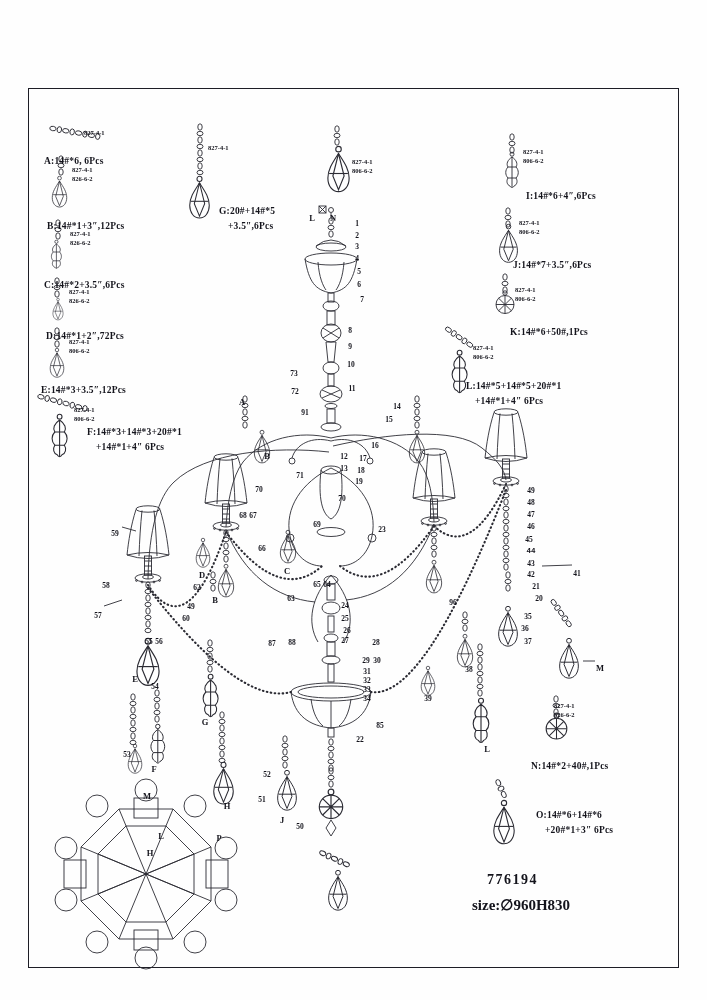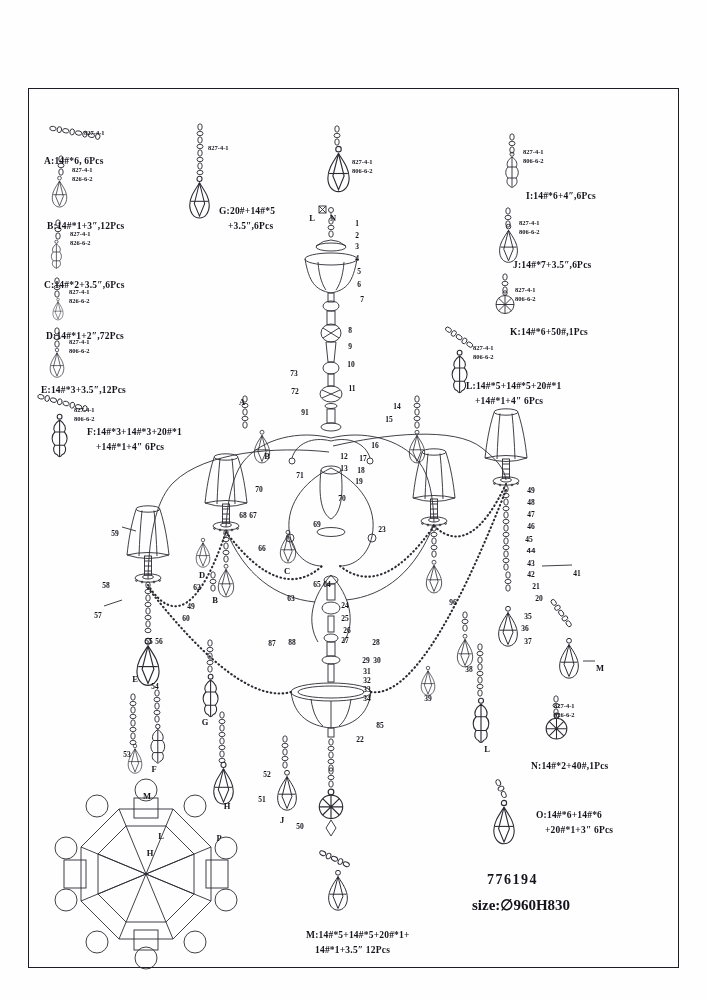--- a/index.html
+++ b/index.html
@@ -339,24 +339,20 @@
         <div>K:14#*6+50#,1Pcs</div>
       </div>
       <div class="tag" style="left: 515px; top: 278px;">827-4-1</div>
       <div class="tag" style="left: 515px; top: 287px;">806-6-2</div>
       <div class="part-label" style="left: 466px; top: 371px;">
         <div>L:14#*5+14#*5+20#*1</div>
         <div>+14#*1+4″ 6Pcs</div>
       </div>
       <div class="tag" style="left: 473px; top: 336px;">827-4-1</div>
       <div class="tag" style="left: 473px; top: 345px;">806-6-2</div>
-      <div class="part-label" style="left: 306px; top: 920px;">
-        <div>M:14#*5+14#*5+20#*1+</div>
-        <div>14#*1+3.5″ 12Pcs</div>
-      </div>
       <div class="part-label" style="left: 531px; top: 751px;">
         <div>N:14#*2+40#,1Pcs</div>
       </div>
       <div class="tag" style="left: 554px; top: 694px;">827-4-1</div>
       <div class="tag" style="left: 554px; top: 703px;">826-6-2</div>
       <div class="part-label" style="left: 536px; top: 800px;">
         <div>O:14#*6+14#*6</div>
         <div>+20#*1+3″ 6Pcs</div>
       </div>
       <div class="callout" style="left: 357px; top: 215px;">1</div>

